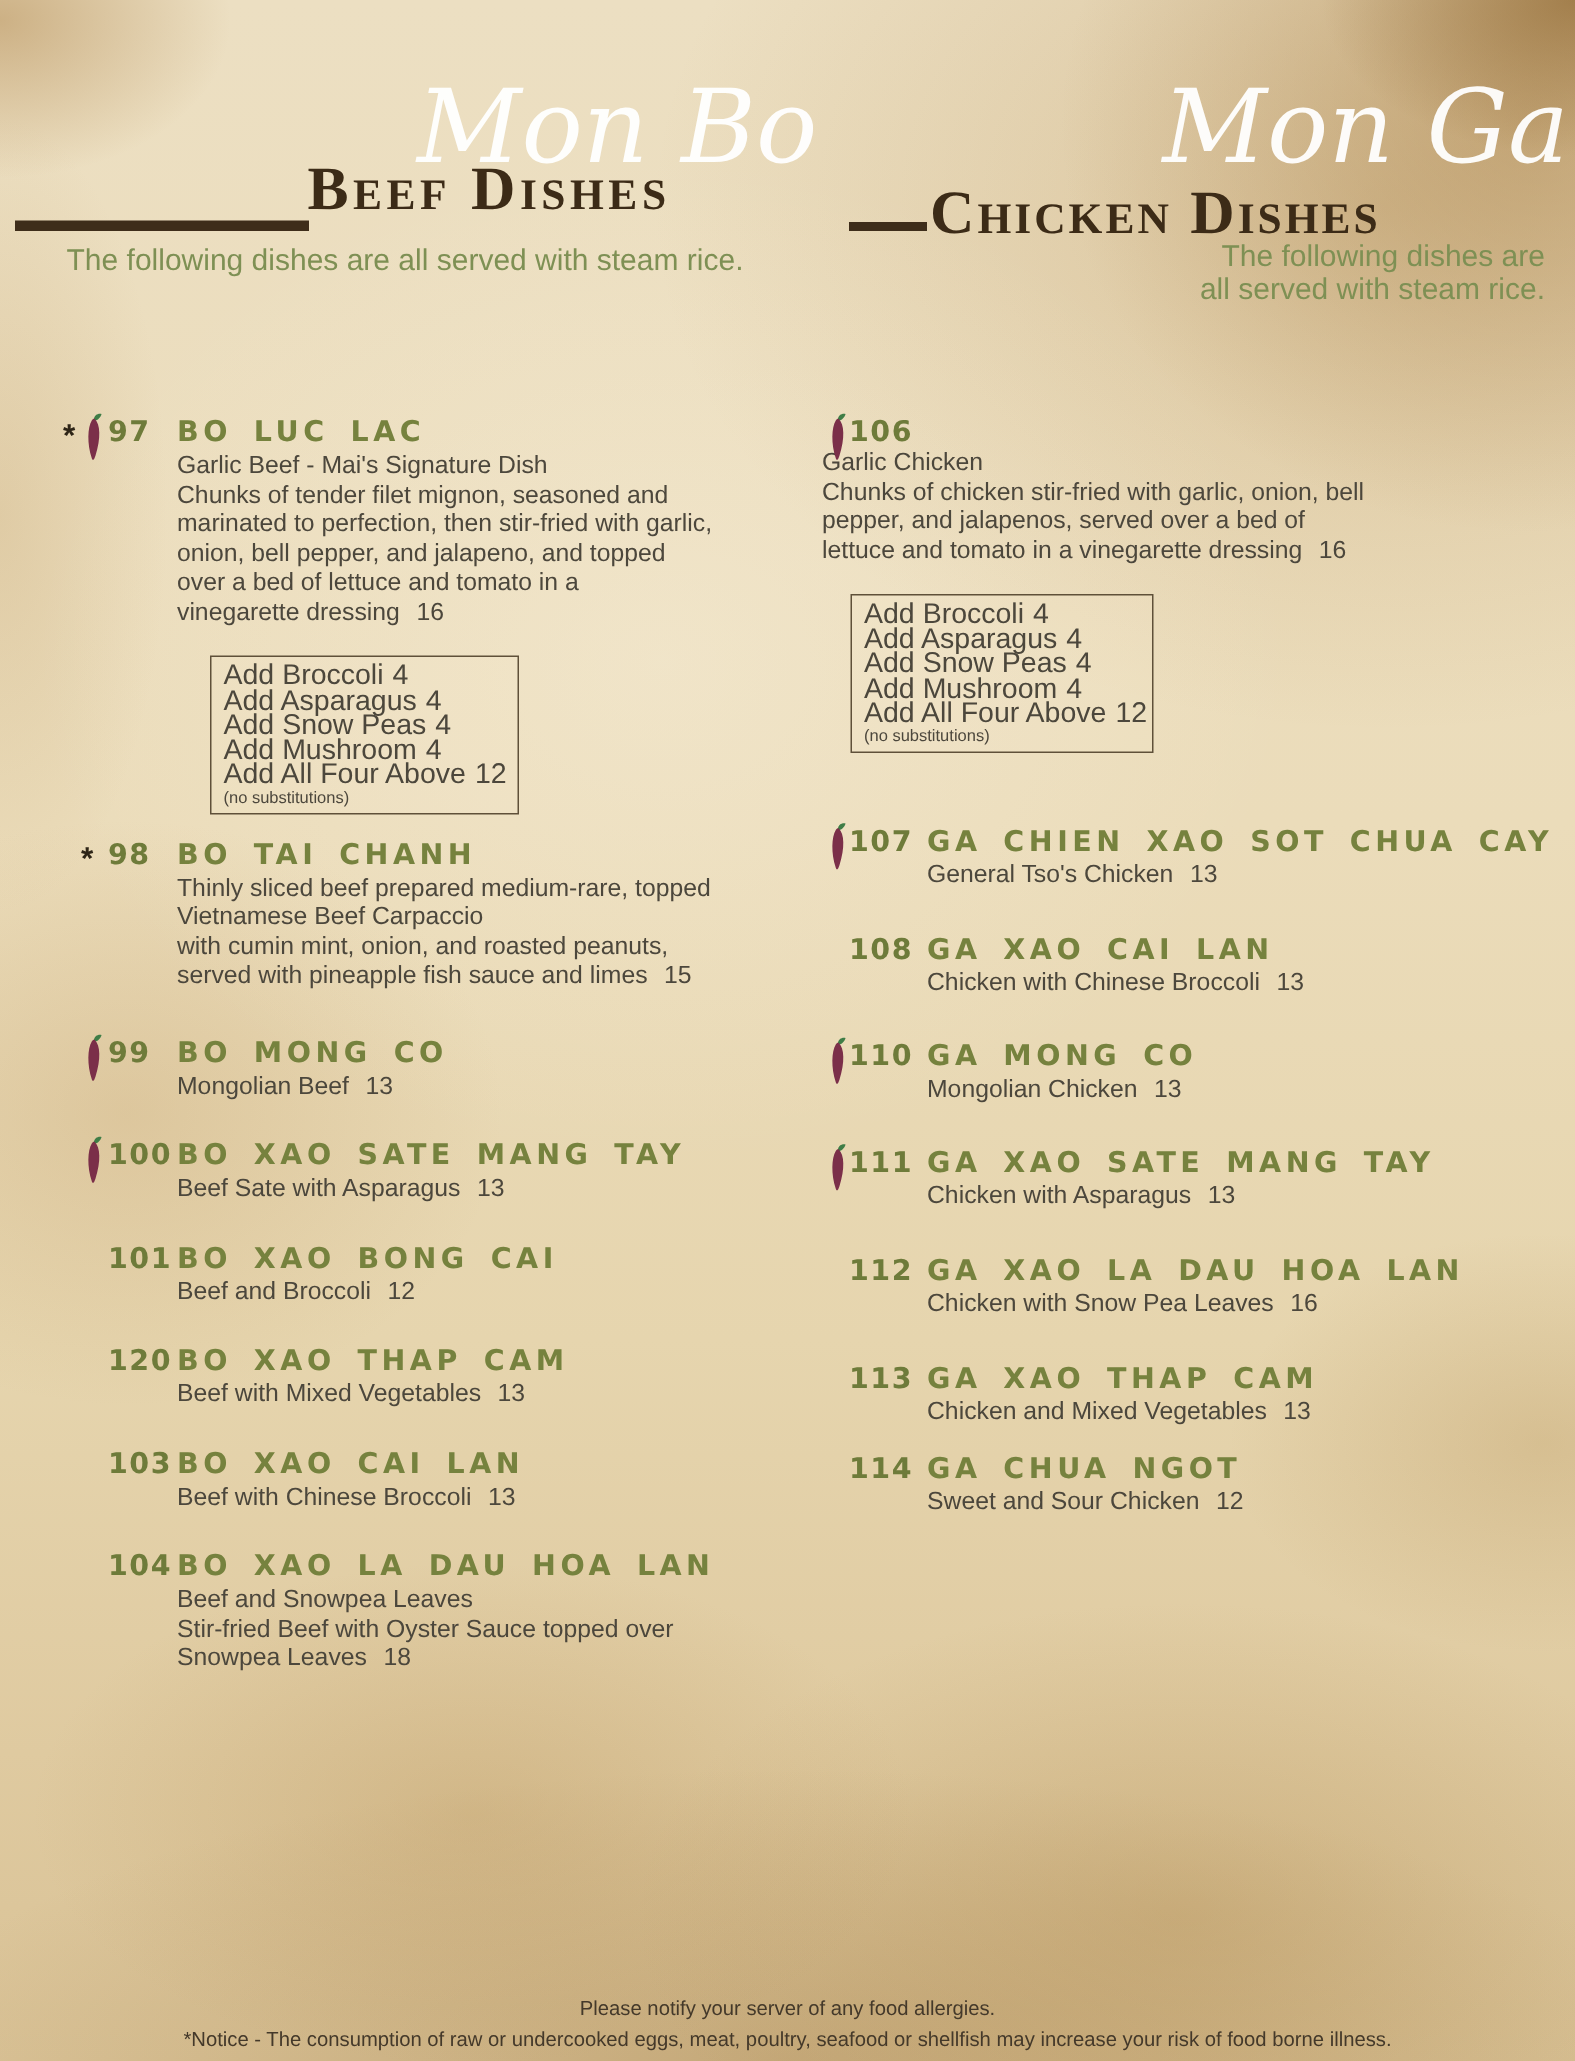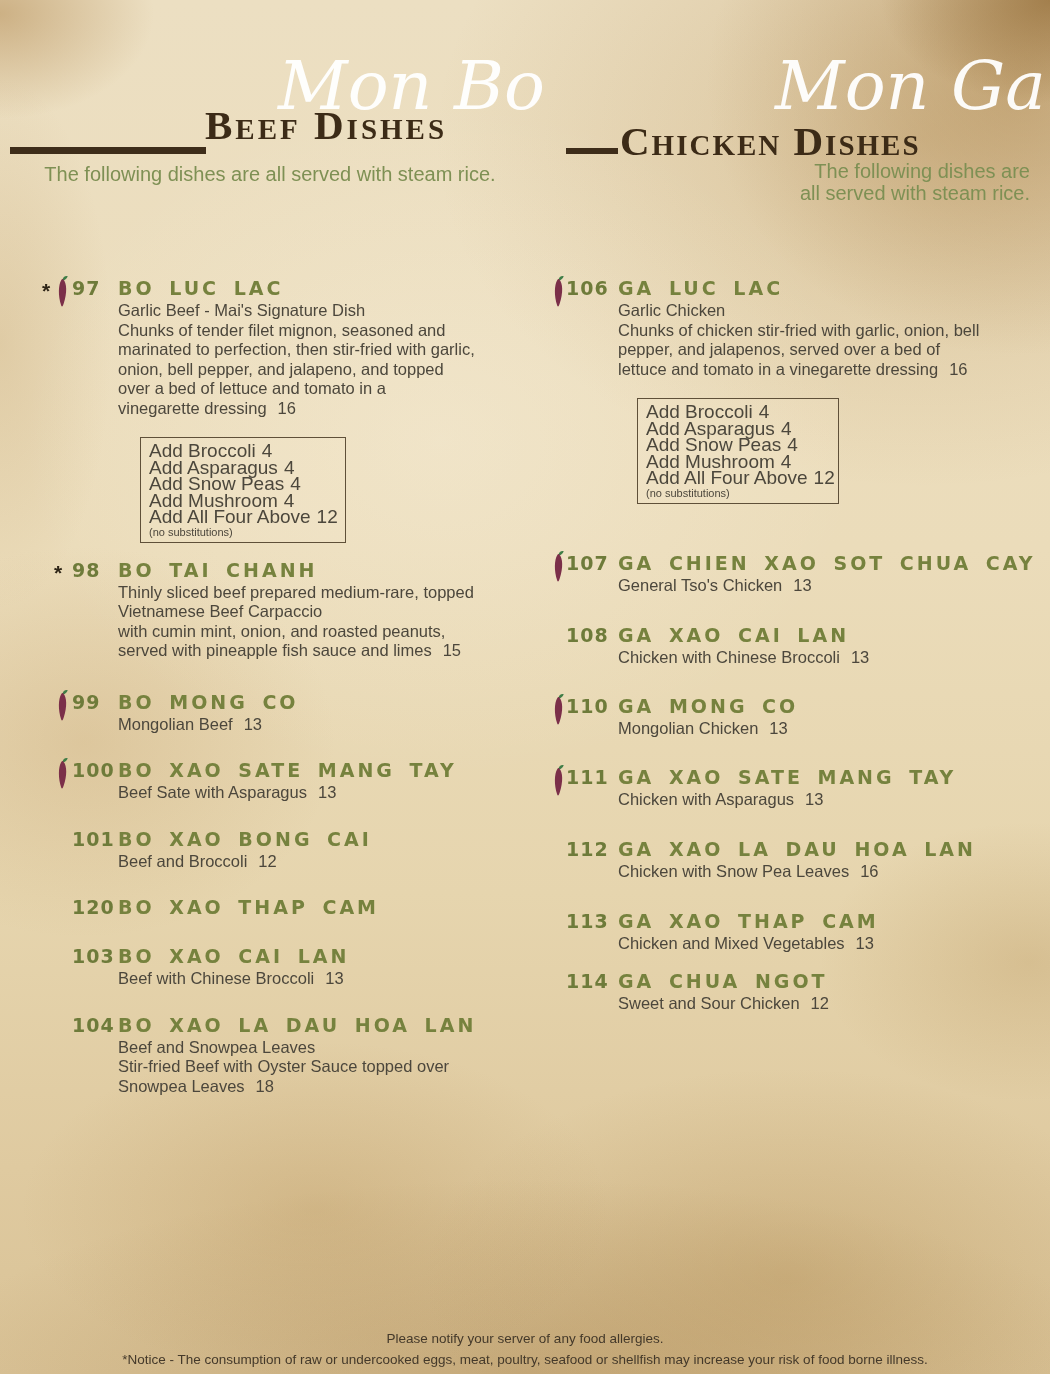--- a/index.html
+++ b/index.html
@@ -46,21 +46,21 @@
   .sub-left{left:0; top:163px; width:540px; text-align:center;}
   .sub-right{right:20px; top:160px; width:480px; text-align:right;}
   
   .col{position:absolute; top:278px;}
   .col-left{left:40px;  width:505px; --ast-x:2px;  --chili-x:14px; --num-x:32px; --marker-w:78px; --addon-ml:22px; --addon-w:206px;}
   .col-right{left:548px; width:495px; --ast-x:2px; --chili-x:2px;  --num-x:18px; --marker-w:70px; --addon-ml:19px; --addon-w:202px;}
   .item{display:flex; margin-bottom:26px;}
   .col-left  .item:nth-child(1){margin-bottom:17px;}
   .col-left  .item:nth-child(2){margin-bottom:31px;}
   .col-right .item{margin-bottom:29px;}
-  .col-right .item:nth-child(1){margin-bottom:49px;}
+  .col-right .item:nth-child(1){margin-bottom:49px;flex-direction:column;}
   .col-right .item:nth-child(2){margin-bottom:30px;}
   .col-right .item:nth-child(3){margin-bottom:28px;}
   .col-right .item:nth-child(6){margin-bottom:30px;}
   .col-right .item:nth-child(7){margin-bottom:17px;}
   .marker{position:relative; flex:none; width:var(--marker-w);}
   .ast{position:absolute; left:var(--ast-x); top:1px; font-weight:700; font-size:21px; color:#2e2517;}
   .ast-solo{left:14px;}
   .chili{position:absolute; left:var(--chili-x); top:-4px; width:17px; height:38px;}
   .chili svg{display:block;}
   .num{
@@ -176,20 +176,21 @@
         <div class="marker"><span class="num">101</span></div>
         <div class="content">
           <div class="title">BO XAO BONG CAI</div>
           <div class="desc"><span>Beef and Broccoli</span><span class="price">12</span></div>
         </div>
       </div>
       <div class="item">
         <div class="marker"><span class="num">120</span></div>
         <div class="content">
           <div class="title">BO XAO THAP CAM</div>
+          <div class="desc"><span>Beef with Mixed Vegetables</span><span class="price">13</span></div>
         </div>
       </div>
       <div class="item">
         <div class="marker"><span class="num">103</span></div>
         <div class="content">
           <div class="title">BO XAO CAI LAN</div>
           <div class="desc"><span>Beef with Chinese Broccoli</span><span class="price">13</span></div>
         </div>
       </div>
       <div class="item">
@@ -204,21 +205,20 @@
     </section>
   <section class="col col-right">
       <div class="item">
         <div class="marker"><span class="chili">
   <svg width="17" height="38" viewBox="0 0 18 40" xmlns="http://www.w3.org/2000/svg">
     <path d="M9 6 C9.5 3 11.5 1.5 14.5 2 C14 4.5 11.5 6.5 9.8 6.8 Z" fill="#3f7d46"></path>
     <path d="M9.8 5.6 C13.6 9.5 14.2 19 10.2 31.5 C9.4 34 8.4 35.6 7.6 33.2 C4.2 23 4.6 11.5 7.6 6.6 C8.4 5.2 9.2 5 9.8 5.6 Z" fill="#7b2f49"></path>
   </svg>
 </span><span class="num">106</span></div>
         <div class="content">
-          <div class="title">GA LUC LAC</div>
           <div class="desc"><span>Garlic Chicken</span></div>
           <div class="desc"><span>Chunks of chicken stir-fried with garlic, onion, bell</span></div>
           <div class="desc"><span>pepper, and jalapenos, served over a bed of</span></div>
           <div class="desc"><span>lettuce and tomato in a vinegarette dressing</span><span class="price">16</span></div>
           <div class="addon-box">
             <div class="addon-line"><span>Add Broccoli</span><span class="addon-price">4</span></div>
             <div class="addon-line"><span>Add Asparagus</span><span class="addon-price">4</span></div>
             <div class="addon-line"><span>Add Snow Peas</span><span class="addon-price">4</span></div>
             <div class="addon-line"><span>Add Mushroom</span><span class="addon-price">4</span></div>
             <div class="addon-line"><span>Add All Four Above</span><span class="addon-price">12</span></div>

